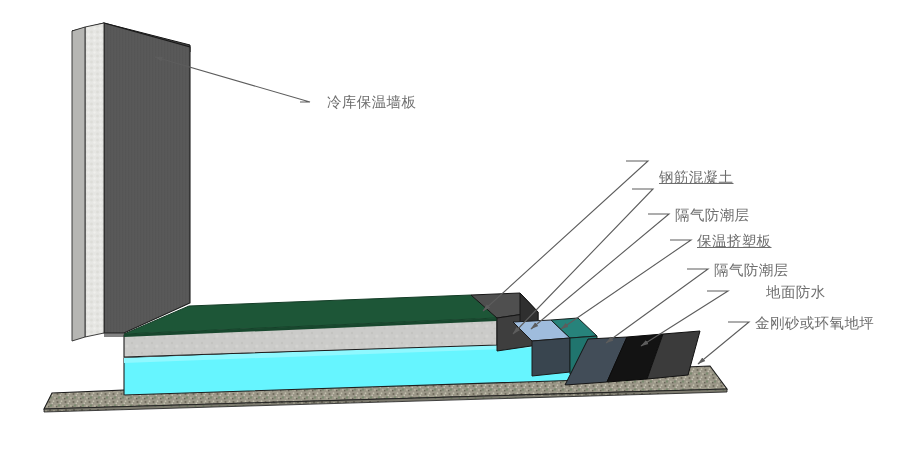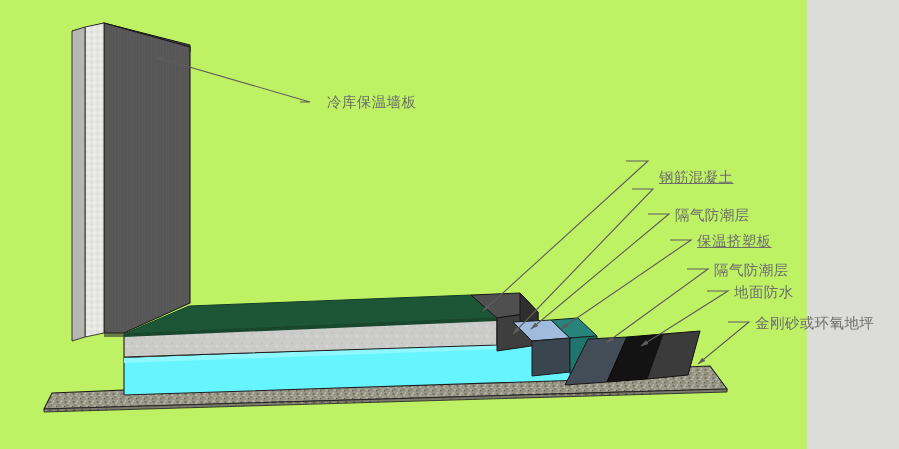--- a/index.html
+++ b/index.html
@@ -9,23 +9,23 @@
   }
   body {
     width: 899px;
     height: 449px;
     background: #dcdcda;
     font-family: "DejaVu Sans", "Liberation Sans", sans-serif;
     overflow: hidden;
   }
   #stage {
     position: relative;
-    width: 807px;
+    width: 899px;
     height: 449px;
-    background: #bef264;
+    background: #ffffff;
   }
   #scene {
     position: absolute;
     inset: 0;
     width: 899px;
     height: 449px;
   }
   .label {
     position: absolute;
     color: #6d6d6d;
@@ -153,16 +153,16 @@
         <path d="M 707,291 L 728,291 L 641,346" marker-end="url(#arrowHead)" fill="none" stroke="#5d5d5d" stroke-width="1.1"></path>
         <path d="M 728,322 L 749,322 L 698,364" marker-end="url(#arrowHead)" fill="none" stroke="#5d5d5d" stroke-width="1.1"></path>
       </g>
   </svg>
 
   <div class="label" style="left:327px;top:95px;">冷库保温墙板</div>
   <div class="label" style="left:659px;top:170px;text-decoration:underline;">钢筋混凝土</div>
   <div class="label" style="left:675px;top:208px;">隔气防潮层</div>
   <div class="label" style="left:697px;top:234px;text-decoration:underline;">保温挤塑板</div>
   <div class="label" style="left:714px;top:263px;">隔气防潮层</div>
-  <div class="label" style="left:734px;top:285px;">地面防水</div>
+  <div class="label" style="left:766px;top:285px;">地面防水</div>
   <div class="label" style="left:755px;top:316px;">金刚砂或环氧地坪</div>
 
 </div>
 
 </body></html>

